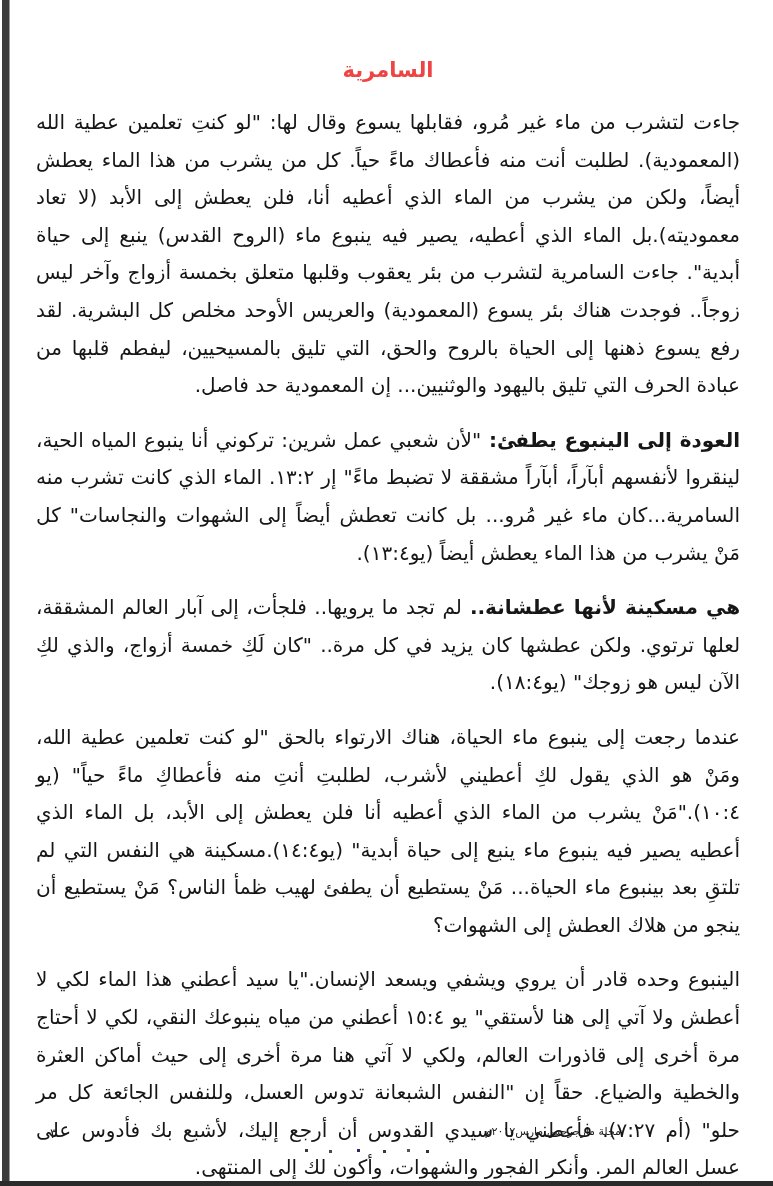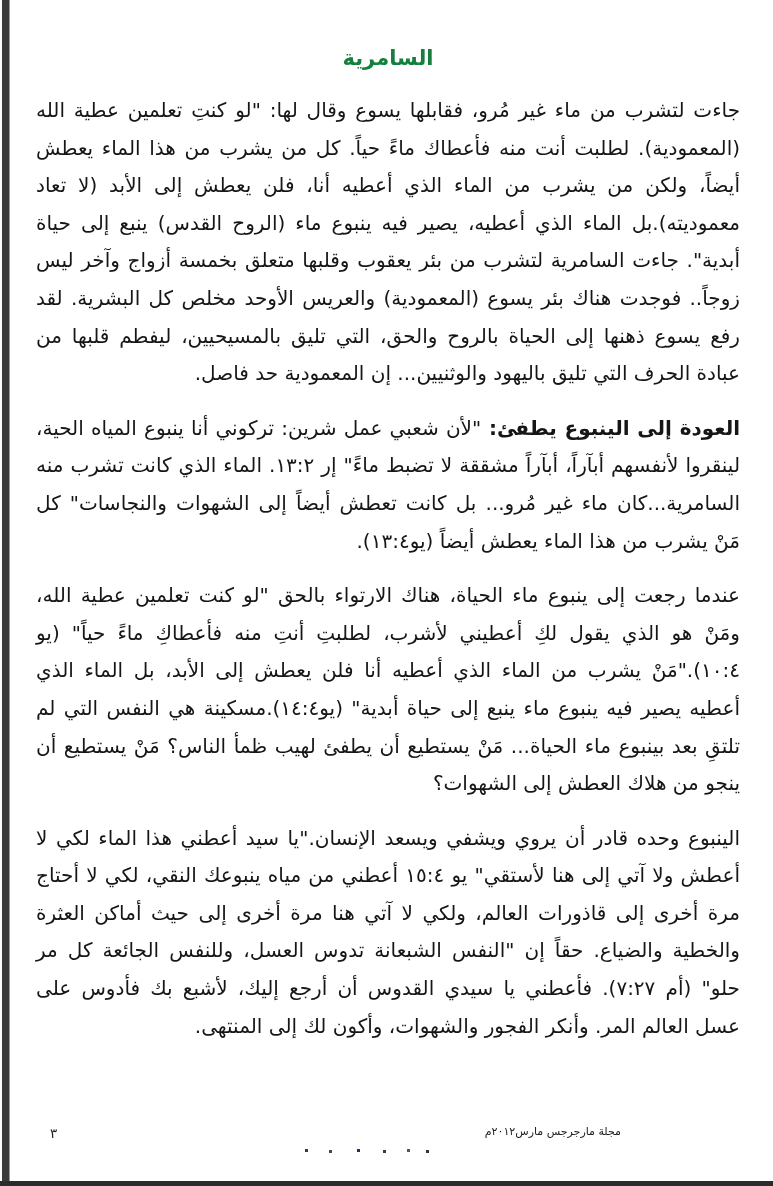--- a/index.html
+++ b/index.html
@@ -19,22 +19,22 @@
   .scan-speckles{
     position:absolute;top:1149px;left:305px;width:3px;height:3px;background:#3a3a3a;
     box-shadow:24px 1px 0 #4a4a4a,52px 0 0 #2a2a66,78px 1px 0 #3a3a3a,
                102px 0 0 #555,121px 1px 0 #333;
   }
   .content{
     position:absolute;top:46px;right:33px;width:704px;
     direction:rtl;color:#161616;
   }
   .doc-title{
-    margin:0 0 22px 0;text-align:center;
-    font-size:21px;font-weight:bold;color:#15803d;
+    margin:12px 0 22px 0;text-align:center;
+    font-size:21px;font-weight:bold;color:#ef4444;
   }
   .para{
     margin:0 0 17px 0;
     font-size:20px;line-height:37.6px;
     text-align:justify;text-justify:inter-word;
   }
   .para b{font-weight:bold;}
   .footer-journal{
     position:absolute;top:1125px;left:0;width:621px;
     text-align:right;direction:rtl;
@@ -52,20 +52,21 @@
 <div class="scan-edge-bottom"></div>
 <div class="scan-speckles"></div>
 
 <div class="content">
   <h1 class="doc-title">السامرية</h1>
 
   <p class="para"><b></b><span>جاءت لتشرب من ماء غير مُرو، فقابلها يسوع وقال لها: "لو كنتِ تعلمين عطية الله (المعمودية). لطلبت أنت منه فأعطاك ماءً حياً. كل من يشرب من هذا الماء يعطش أيضاً، ولكن من يشرب من الماء الذي أعطيه أنا، فلن يعطش إلى الأبد (لا تعاد معموديته).بل الماء الذي أعطيه، يصير فيه ينبوع ماء (الروح القدس) ينبع إلى حياة أبدية". جاءت السامرية لتشرب من بئر يعقوب وقلبها متعلق بخمسة أزواج وآخر ليس زوجاً.. فوجدت هناك بئر يسوع (المعمودية) والعريس الأوحد مخلص كل البشرية. لقد رفع يسوع ذهنها إلى الحياة بالروح والحق، التي تليق بالمسيحيين، ليفطم قلبها من عبادة الحرف التي تليق باليهود والوثنيين... إن المعمودية حد فاصل.</span></p>
 
   <p class="para"><b>العودة إلى الينبوع يطفئ: </b><span>"لأن شعبي عمل شرين: تركوني أنا ينبوع المياه الحية، لينقروا لأنفسهم أبآراً، أبآراً مشققة لا تضبط ماءً" إر ١٣:٢. الماء الذي كانت تشرب منه السامرية...كان ماء غير مُرو... بل كانت تعطش أيضاً إلى الشهوات والنجاسات" كل مَنْ يشرب من هذا الماء يعطش أيضاً (يو١٣:٤).</span></p>
 
+  <p class="para"><b>هي مسكينة لأنها عطشانة.. </b><span>لم تجد ما يرويها.. فلجأت، إلى آبار العالم المشققة، لعلها ترتوي. ولكن عطشها كان يزيد في كل مرة.. "كان لَكِ خمسة أزواج، والذي لكِ الآن ليس هو زوجك" (يو١٨:٤).</span></p>
 
   <p class="para"><b></b><span>عندما رجعت إلى ينبوع ماء الحياة، هناك الارتواء بالحق "لو كنت تعلمين عطية الله، ومَنْ هو الذي يقول لكِ أعطيني لأشرب، لطلبتِ أنتِ منه فأعطاكِ ماءً حياً" (يو ١٠:٤)."مَنْ يشرب من الماء الذي أعطيه أنا فلن يعطش إلى الأبد، بل الماء الذي أعطيه يصير فيه ينبوع ماء ينبع إلى حياة أبدية" (يو١٤:٤).مسكينة هي النفس التي لم تلتقِ بعد بينبوع ماء الحياة... مَنْ يستطيع أن يطفئ لهيب ظمأ الناس؟ مَنْ يستطيع أن ينجو من هلاك العطش إلى الشهوات؟</span></p>
 
   <p class="para"><b></b><span>الينبوع وحده قادر أن يروي ويشفي ويسعد الإنسان."يا سيد أعطني هذا الماء لكي لا أعطش ولا آتي إلى هنا لأستقي" يو ١٥:٤ أعطني من مياه ينبوعك النقي، لكي لا أحتاج مرة أخرى إلى قاذورات العالم، ولكي لا آتي هنا مرة أخرى إلى حيث أماكن العثرة والخطية والضياع. حقاً إن "النفس الشبعانة تدوس العسل، وللنفس الجائعة كل مر حلو" (أم ٧:٢٧). فأعطني يا سيدي القدوس أن أرجع إليك، لأشبع بك فأدوس على عسل العالم المر. وأنكر الفجور والشهوات، وأكون لك إلى المنتهى.</span></p>
 </div>
 
 <div class="footer-journal">مجلة مارجرجس مارس٢٠١٢م</div>
 <div class="footer-pagenum">٣</div>
 
 </body></html>

